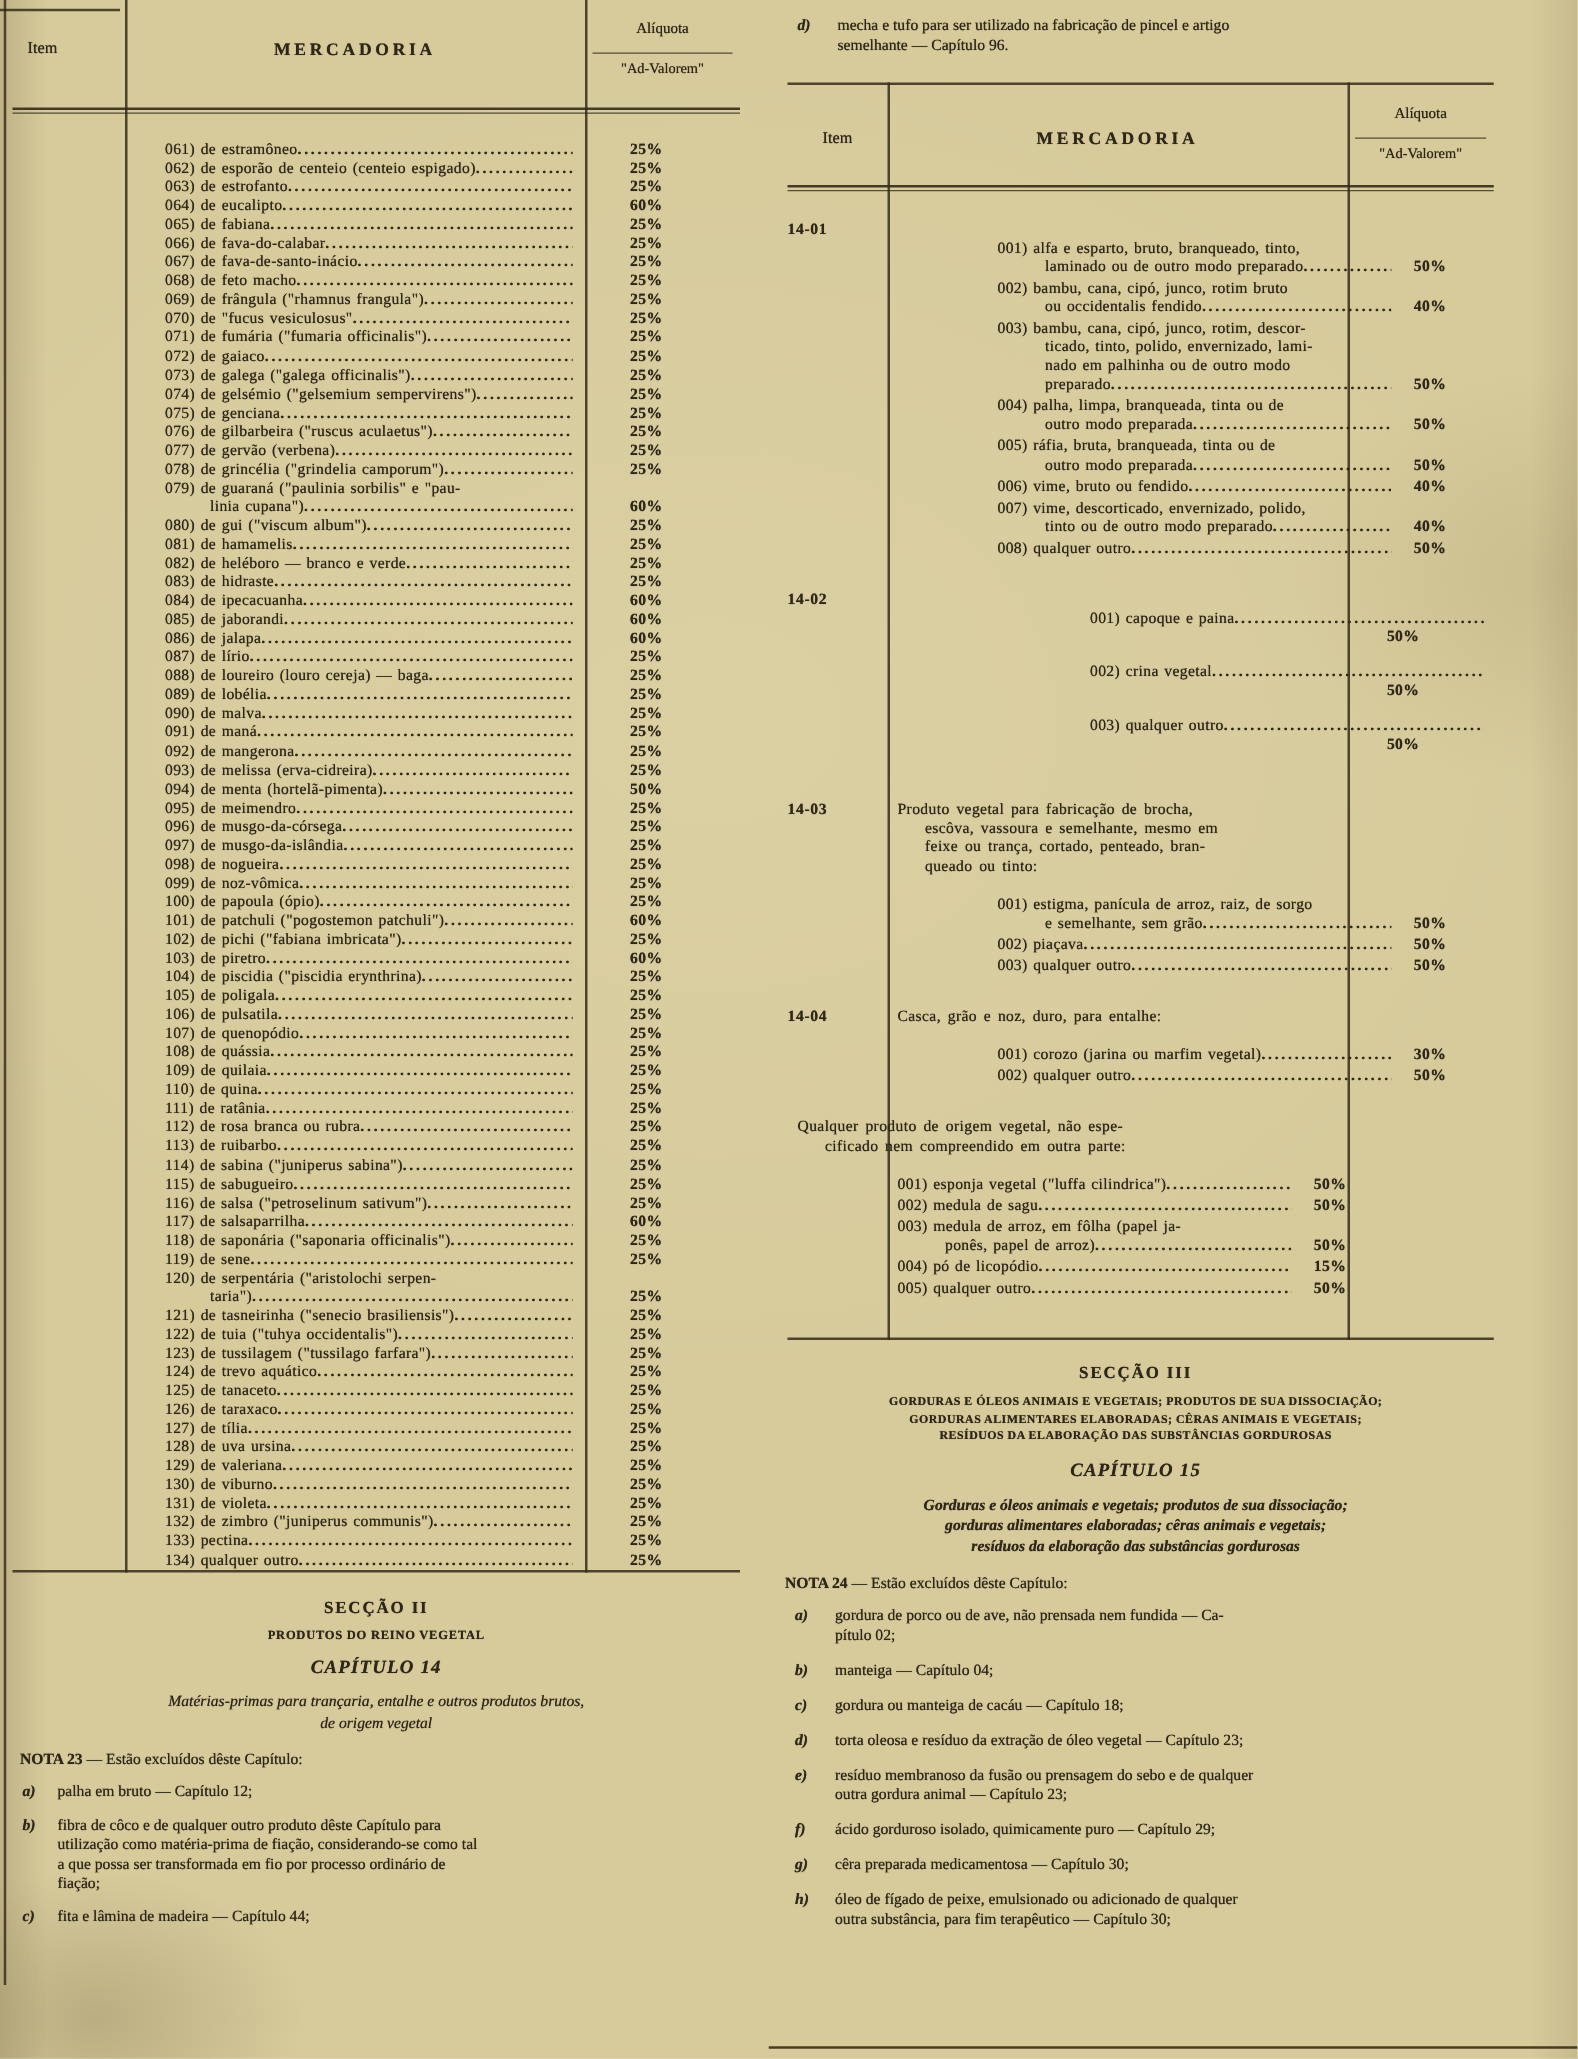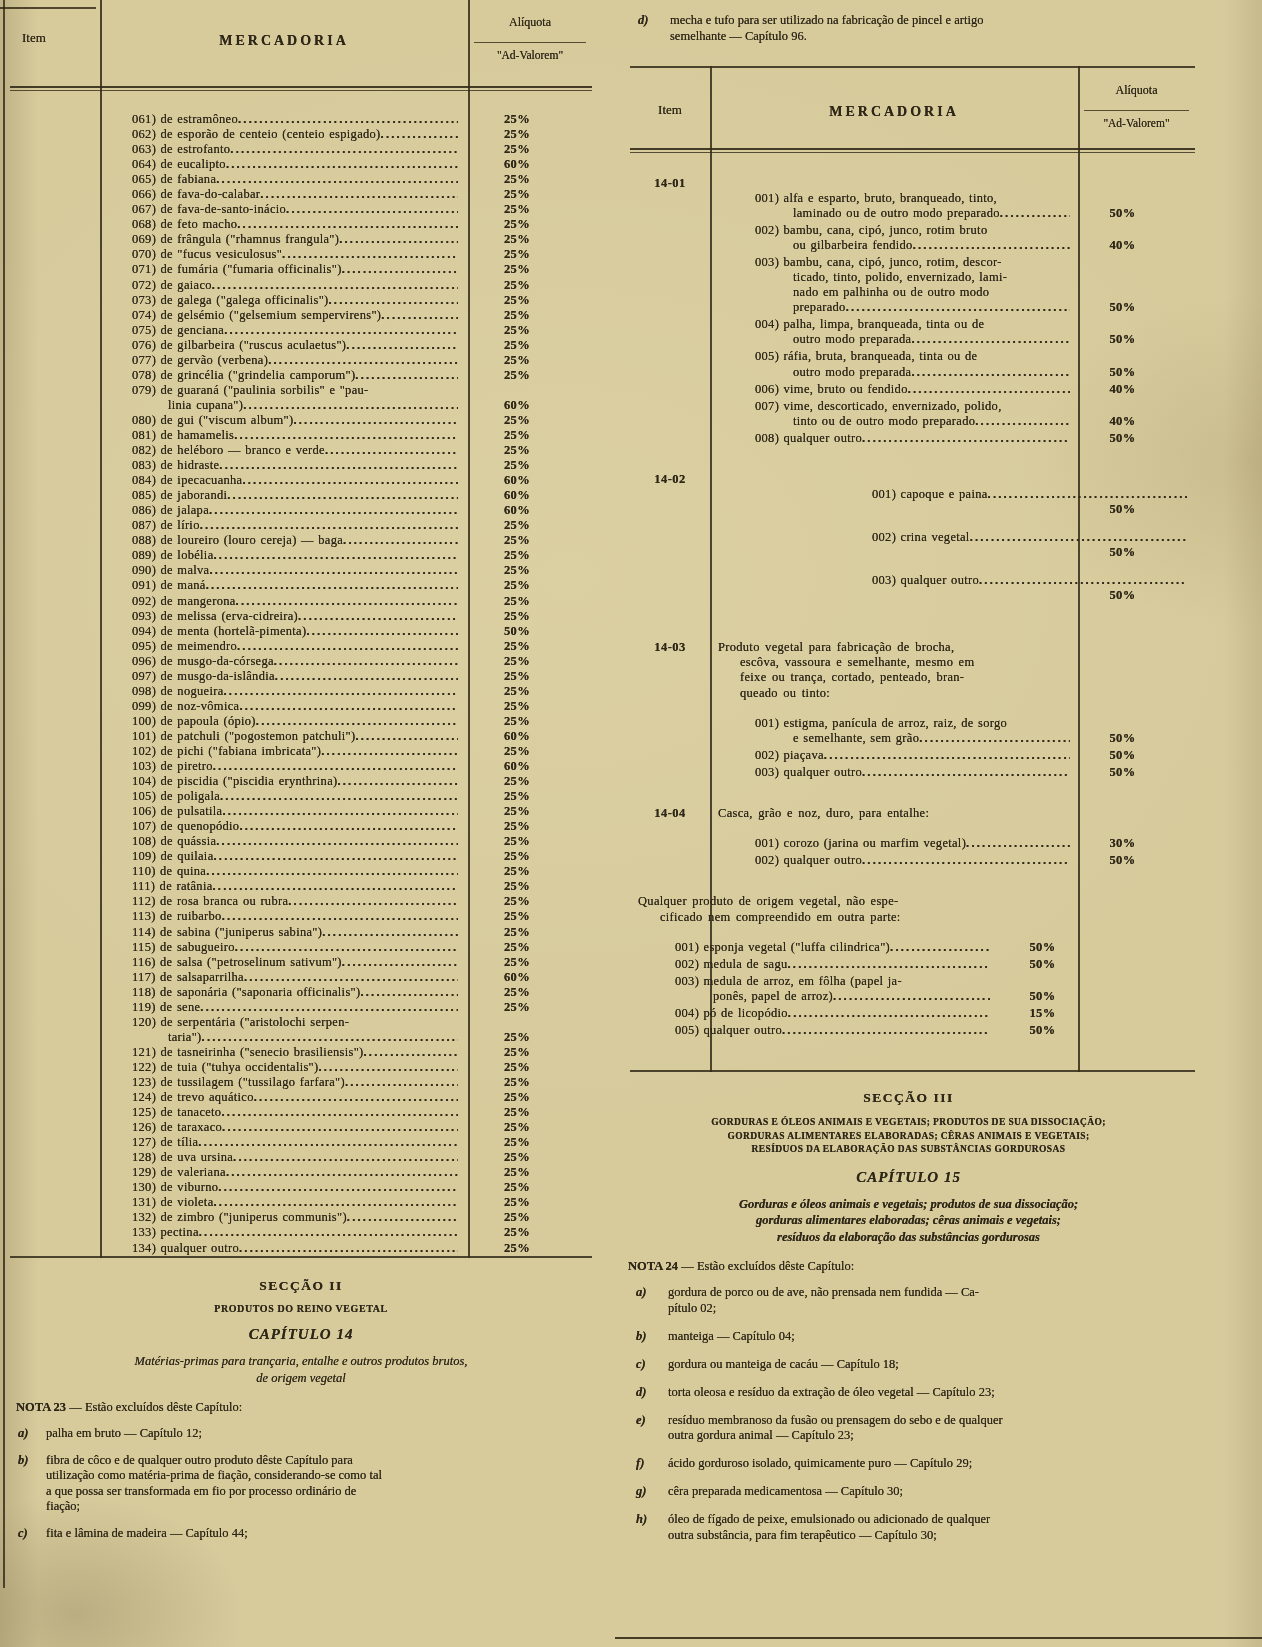--- a/index.html
+++ b/index.html
@@ -57,29 +57,29 @@
   .fline{ display:flex; align-items:baseline; }
   .dots{ flex:1 1 0; min-width:0; overflow:hidden; white-space:nowrap; }
   .dots::after{ content:"......................................................................................."; letter-spacing:2.2px; font-weight:bold; }
 
   .ltable .trow .main{ width:458px; padding-left:122px; padding-right:10px; }
   .ltable .trow .rcell{ width:124px; text-align:center; padding-right:26px; }
   .ltable .cont{ padding-left:36px; }
 
   .group{ display:flex; margin-top:24px; }
   .group:first-child{ margin-top:6px; }
-  .gcode{ width:80px; text-align:center; font-weight:bold; font-size:12.5px; letter-spacing:.5px; }
+  .gcode{ width:80px; font-weight:bold; font-size:12.5px; letter-spacing:.5px; }
   .gbody{ width:485px; }
   .gheading{ width:368px; padding-left:8px; font-size:12.5px; letter-spacing:.3px; word-spacing:2px; }
   .gheading div{ line-height:15.2px; }
   .gheading .hcont{ padding-left:22px; }
   .gitems{ margin-top:15px; }
   .gitems .trow{ margin-bottom:2px; }
   .group.spaced .gitems .trow{ margin-bottom:13px;flex-direction:column; }
-  .rtable .trow .main{ width:368px; padding-left:45px; padding-right:8px; }
+  .rtable .trow .main{ width:368px; padding-left:45px; padding-right:8px;margin-left:43px; }
   .rtable .trow .rcell{ width:117px; text-align:center; padding-right:28px; }
   .rtable .cont{ padding-left:38px; }
 
   
   .lsection{ position:absolute; left:10px; top:1278px; width:582px; text-align:center; }
   .rsection{ position:absolute; left:622px; top:1090px; width:573px; text-align:center; }
   .sec-title{ font-size:13.5px; font-weight:bold; letter-spacing:1.5px; }
   .sec-sub{ font-size:10px; font-weight:bold; letter-spacing:.6px; margin-top:9px; }
   .sec-desc{ font-size:9.5px; font-weight:bold; line-height:13.5px; margin-top:10px; white-space:pre-line; letter-spacing:.4px; }
   .cap-title{ font-size:15px; font-weight:bold; font-style:italic; letter-spacing:1px; margin-top:12px; }
@@ -815,21 +815,21 @@
                     <span class="dtext">laminado ou de outro modo preparado</span>
                     <span class="dots"></span>
                   </div>
                 </div>
                 <div class="rcell">50%</div>
               </div>
               <div class="trow">
                 <div class="main">
                   <div class="dline">002) bambu, cana, cipó, junco, rotim bruto</div>
                   <div class="fline cont">
-                    <span class="dtext">ou gilbarbeira fendido</span>
+                    <span class="dtext">ou occidentalis fendido</span>
                     <span class="dots"></span>
                   </div>
                 </div>
                 <div class="rcell">40%</div>
               </div>
               <div class="trow">
                 <div class="main">
                   <div class="dline">003) bambu, cana, cipó, junco, rotim, descor-</div>
                   <div class="dline cont">ticado, tinto, polido, envernizado, lami-</div>
                   <div class="dline cont">nado em palhinha ou de outro modo</div>

